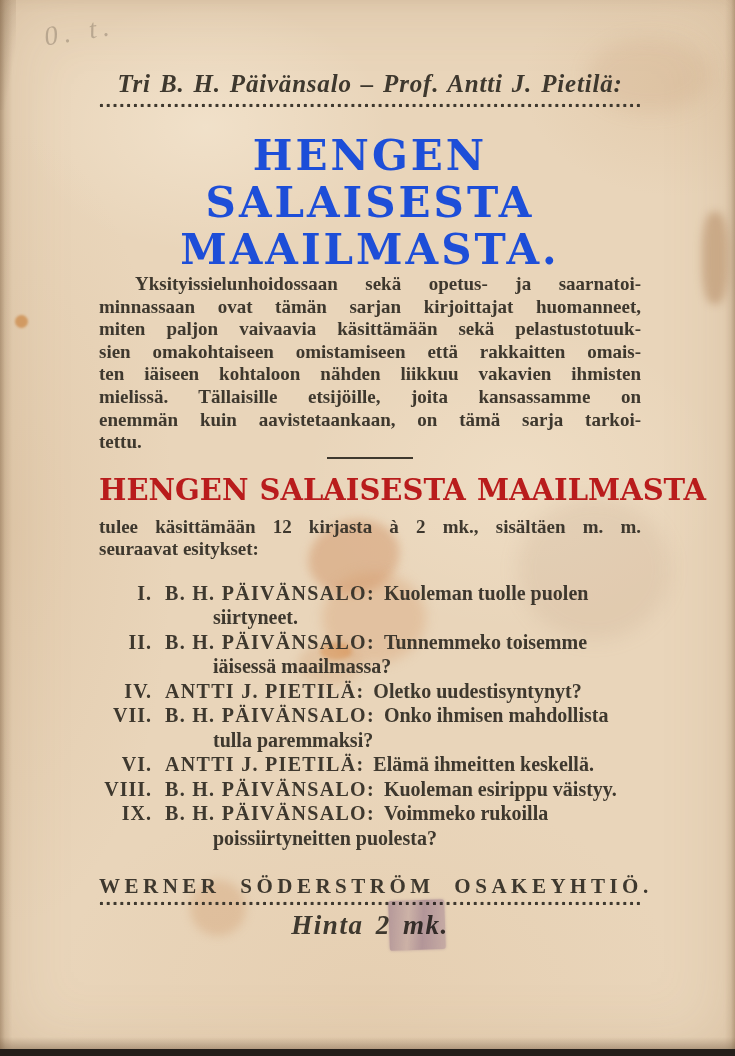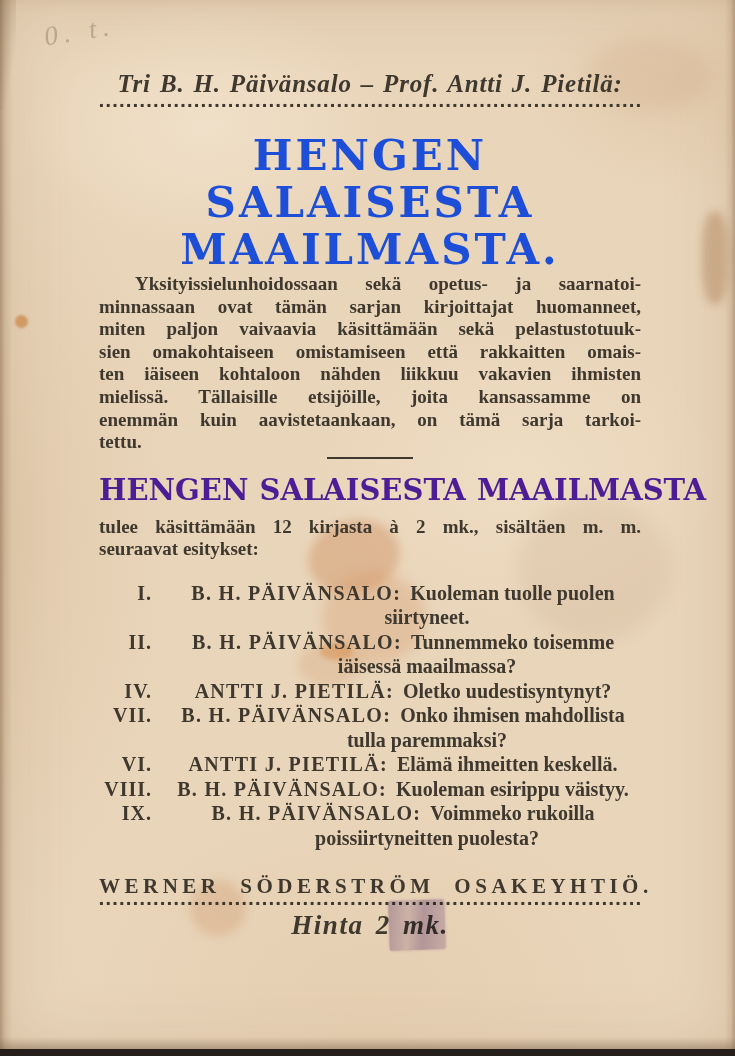--- a/index.html
+++ b/index.html
@@ -81,28 +81,28 @@
   .jline{text-align:justify;text-align-last:justify;}
   .jline.first{text-indent:36px;}
   .jline.left{text-align:left;text-align-last:left;}
 
   .divider{width:86px;border-top:2.5px solid var(--ink);margin:3px auto 0;}
 
   .series-heading{
     margin:15px 0 0;font-weight:bold;
     font-family:"DejaVu Serif","Liberation Serif",serif;
     font-size:29px;line-height:33px;letter-spacing:0;word-spacing:1px;
-    white-space:nowrap;color:#4c1d95;
+    white-space:nowrap;color:#b91c1c;
   }
   .series-intro{margin-top:9px;font-weight:bold;font-size:19px;line-height:22.6px;}
 
   .list{margin-top:20px;font-weight:bold;font-size:20px;line-height:24.5px;}
   .item{display:flex;}
   .item .num{flex:none;width:66px;text-align:right;padding-right:13px;box-sizing:border-box;letter-spacing:1px;}
-  .item .body{flex:1;padding-left:48px;text-indent:-48px;text-align:center;}
+  .item .body{flex:1;padding-left:48px;text-indent:-48px;}
   .item .author{letter-spacing:1.3px;margin-right:9px;}
 
   .publisher-wrap{margin-top:23px;}
   .publisher{
     text-align:center;font-weight:bold;font-size:21px;line-height:26px;
     letter-spacing:4.5px;word-spacing:10px;white-space:nowrap;
   }
   .dotline2{margin-top:2px;}
 
   .price-row{margin-top:2px;text-align:center;position:relative;

